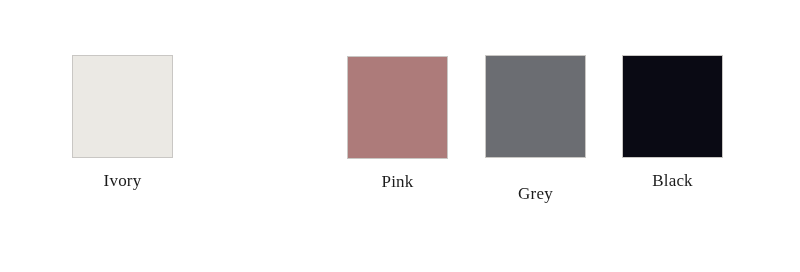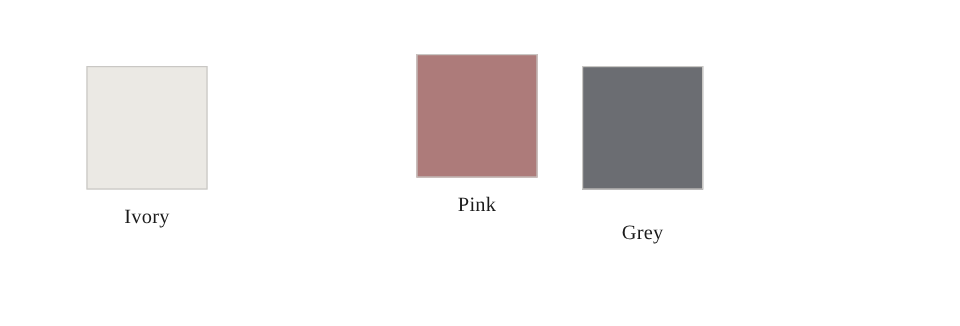--- a/index.html
+++ b/index.html
@@ -47,21 +47,25 @@
   }
 </style>
 </head>
 <body style="background: rgb(255, 255, 255);">
 
 <div id="palette">
     <div class="swatch-cell" style="left: 72px; top: 55px; width: 101px;">
       <div class="swatch-chip" title="Ivory" style="width: 101px; height: 103px; background: rgb(235, 233, 228); border-color: rgb(201, 199, 196);"></div>
       <div class="swatch-label" style="color: rgb(27, 27, 27); margin-top: 14px;">Ivory</div>
     </div>
-    <div class="swatch-cell" style="left: 347px; top: 45px; width: 101px;">
+    <div class="swatch-cell" style="left: 347px; top: 56px; width: 101px;">
       <div class="swatch-chip" title="Pink" style="width: 101px; height: 103px; background: rgb(173, 123, 122); border-color: rgb(201, 199, 196);"></div>
       <div class="swatch-label" style="color: rgb(27, 27, 27); margin-top: 14px;">Pink</div>
     </div>
     <div class="swatch-cell" style="left: 485px; top: 55px; width: 101px; gap: 13px;">
       <div class="swatch-chip" title="Grey" style="width: 101px; height: 103px; background: rgb(107, 109, 114); border-color: rgb(201, 199, 196);"></div>
       <div class="swatch-label" style="color: rgb(27, 27, 27); margin-top: 14px;">Grey</div>
     </div>
+    <div class="swatch-cell" style="left: 622px; top: 55px; width: 101px;">
+      <div class="swatch-chip" title="Black" style="width: 101px; height: 103px; background: rgb(10, 10, 20); border-color: rgb(201, 199, 196);"></div>
+      <div class="swatch-label" style="color: rgb(27, 27, 27); margin-top: 14px;">Black</div>
+    </div>
   </div>
 
 </body></html>

